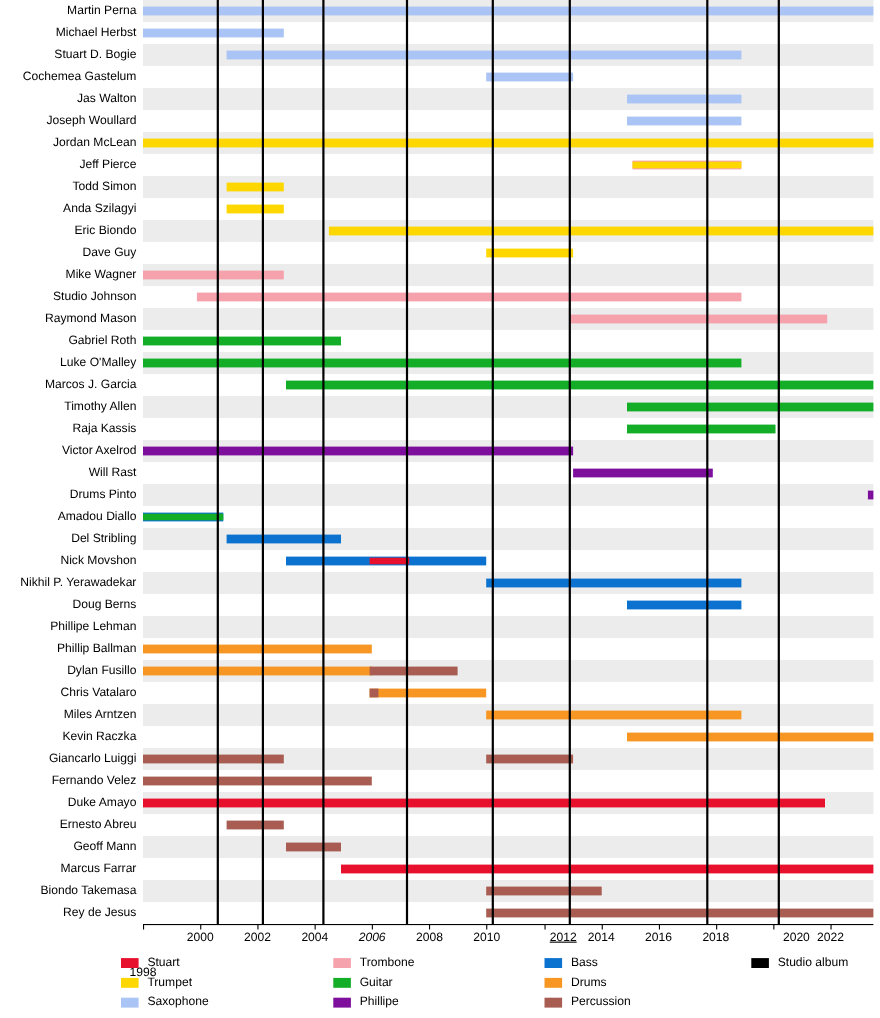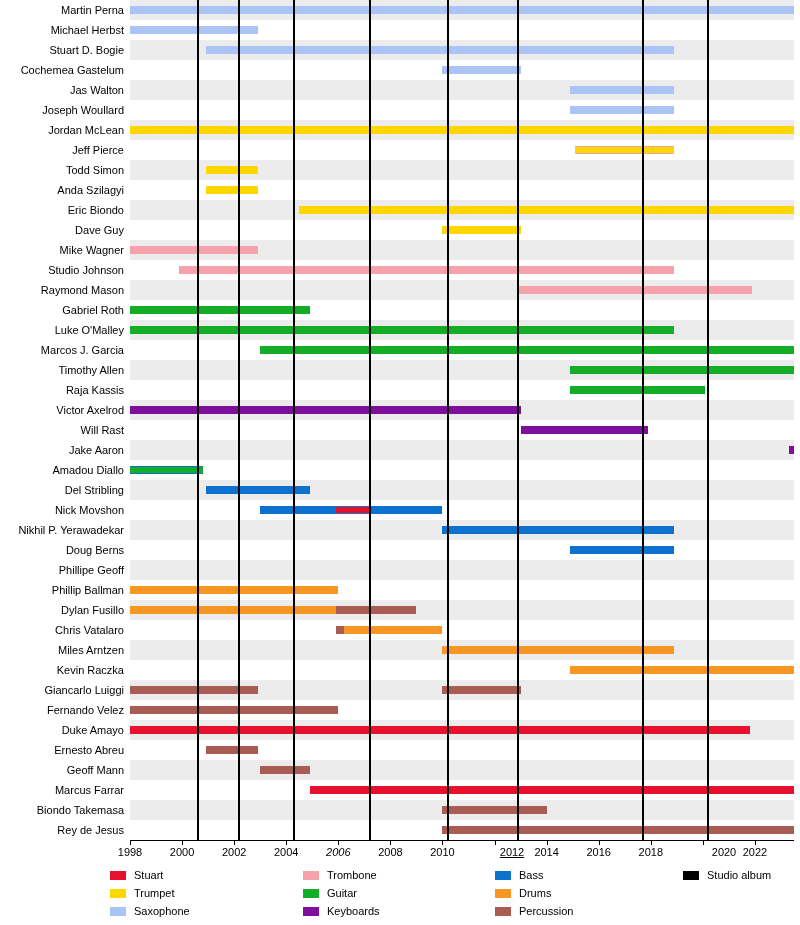--- a/index.html
+++ b/index.html
@@ -115,39 +115,39 @@
         <div class="row">
           <div class="lbl">Raja Kassis</div>
         </div>
         <div class="row">
           <div class="lbl">Victor Axelrod</div>
         </div>
         <div class="row">
           <div class="lbl">Will Rast</div>
         </div>
         <div class="row">
-          <div class="lbl">Jake Aaron</div>
+          <div class="lbl">Drums Pinto</div>
         </div>
         <div class="row">
           <div class="lbl">Amadou Diallo</div>
         </div>
         <div class="row">
           <div class="lbl">Del Stribling</div>
         </div>
         <div class="row">
           <div class="lbl">Nick Movshon</div>
         </div>
         <div class="row">
           <div class="lbl">Nikhil P. Yerawadekar</div>
         </div>
         <div class="row">
           <div class="lbl">Doug Berns</div>
         </div>
         <div class="row">
-          <div class="lbl">Phillipe Geoff</div>
+          <div class="lbl">Phillipe Lehman</div>
         </div>
         <div class="row">
           <div class="lbl">Phillip Ballman</div>
         </div>
         <div class="row">
           <div class="lbl">Dylan Fusillo</div>
         </div>
         <div class="row">
           <div class="lbl">Chris Vatalaro</div>
         </div>
@@ -363,21 +363,21 @@
         <div class="album" style="left: 316.678px; height: 840px;"></div>
         <div class="album" style="left: 386.984px; height: 840px;"></div>
         <div class="album" style="left: 511.973px; height: 840px;"></div>
         <div class="album" style="left: 577.071px; height: 840px;"></div>
       </div>
   </div>
 
   <div class="axis" id="axis" style="top: 840px;">
     <div class="aline"></div>
   <div class="tick" style="left: 0px;"></div>
-      <div class="tlab" style="left: 0px;">1998</div>
+      <div class="tlab" style="left: 0px; margin-top: 32px;">1998</div>
       <div class="tick" style="left: 52.0784px;"></div>
       <div class="tlab" style="left: 52.0784px; text-align: right;">2000</div>
       <div class="tick" style="left: 104.157px;"></div>
       <div class="tlab" style="left: 104.157px; text-align: right;">2002</div>
       <div class="tick" style="left: 156.235px;"></div>
       <div class="tlab" style="left: 156.235px;">2004</div>
       <div class="tick" style="left: 208.314px;"></div>
       <div class="tlab" style="left: 208.314px; font-style: italic;">2006</div>
       <div class="tick" style="left: 260.392px;"></div>
       <div class="tlab" style="left: 260.392px;">2008</div>
@@ -416,21 +416,21 @@
         <div class="item">
           <span class="sw" style="background: rgb(246, 162, 173);"></span>
           <span class="ltxt">Trombone</span>
         </div>
         <div class="item">
           <span class="sw" style="background: rgb(19, 173, 39);"></span>
           <span class="ltxt">Guitar</span>
         </div>
         <div class="item">
           <span class="sw" style="background: rgb(125, 15, 156);"></span>
-          <span class="ltxt">Keyboards</span>
+          <span class="ltxt">Phillipe</span>
         </div>
       </div>
       <div class="col" style="left: 495px;">
         <div class="item">
           <span class="sw" style="background: rgb(11, 114, 207);"></span>
           <span class="ltxt">Bass</span>
         </div>
         <div class="item">
           <span class="sw" style="background: rgb(247, 150, 34);"></span>
           <span class="ltxt">Drums</span>

